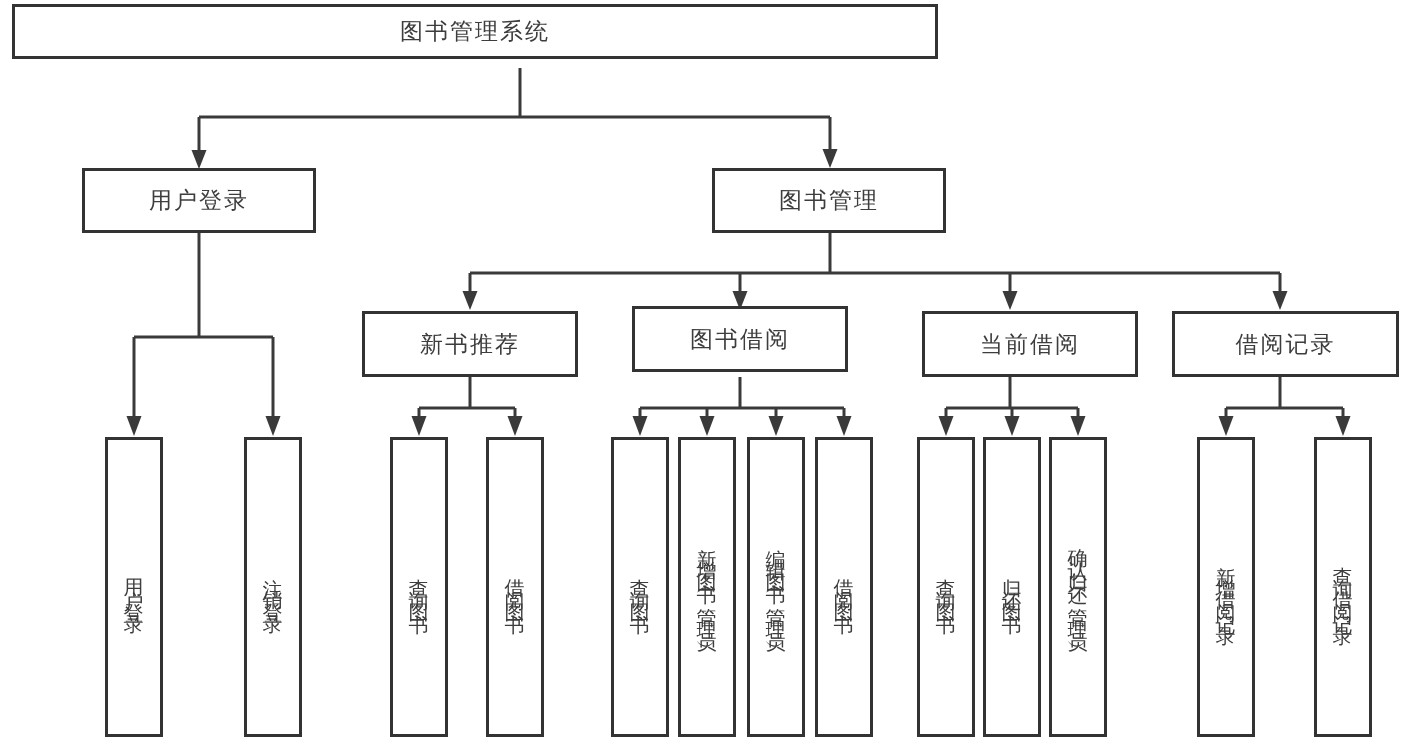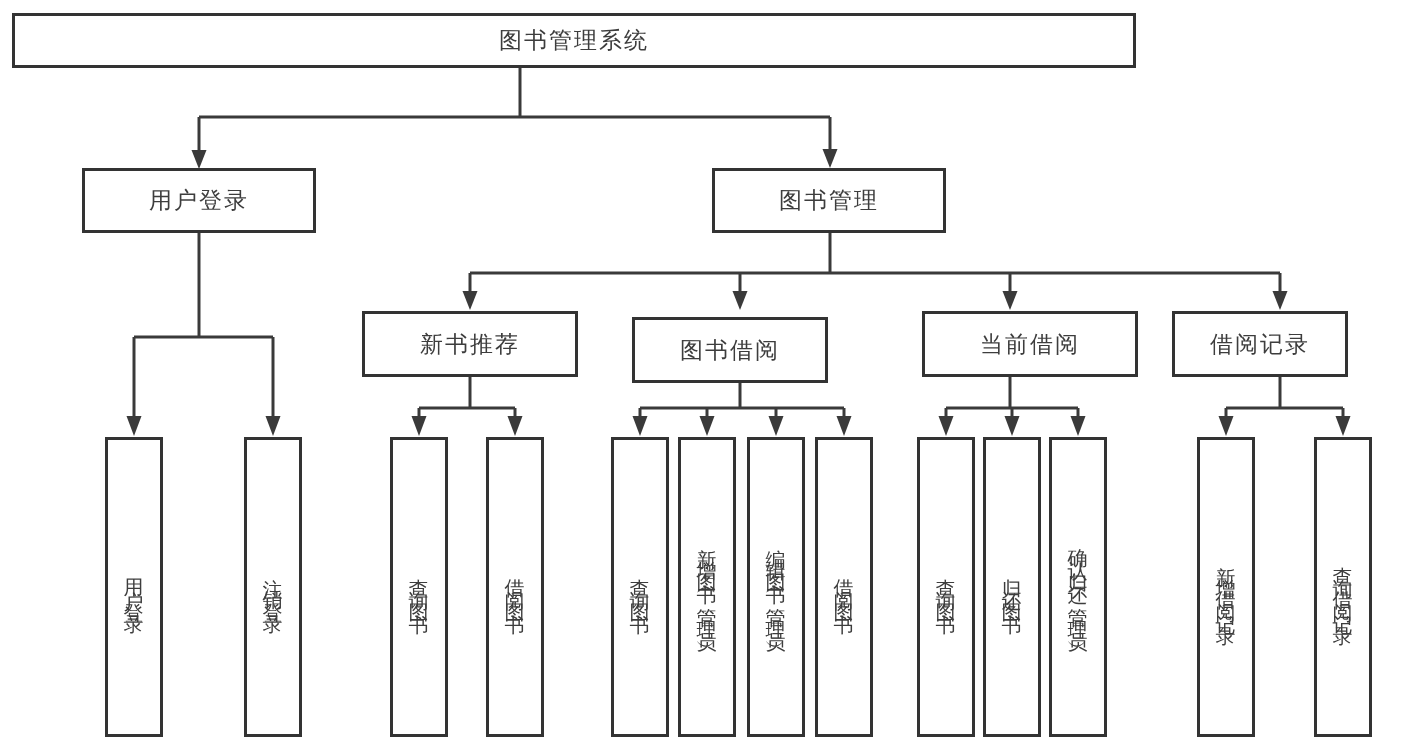--- a/index.html
+++ b/index.html
@@ -136,29 +136,29 @@
     <g>
       <line x1="1280" y1="377" x2="1280" y2="408"></line>
       <line x1="1226" y1="408" x2="1343" y2="408"></line>
       <line x1="1226" y1="408" x2="1226" y2="416"></line>
       <polygon points="1218.5,416 1233.5,416 1226,436"></polygon>
       <line x1="1343" y1="408" x2="1343" y2="416"></line>
       <polygon points="1335.5,416 1350.5,416 1343,436"></polygon>
     </g>
   </svg>
 
-  <div class="box h" style="left:12px; top:13px; width:1124px; height:55px;">图书管理系统</div>
+  <div class="box h" style="left:12px; top:4px; width:926px; height:55px;">图书管理系统</div>
 
   <div class="box h" style="left:82px; top:168px; width:234px; height:65px;">用户登录</div>
   <div class="box h" style="left:362px; top:311px; width:216px; height:66px;">新书推荐</div>
 
   <div class="box h" style="left:712px; top:168px; width:234px; height:65px;">图书管理</div>
-  <div class="box h" style="left:632px; top:317px; width:196px; height:66px;">图书借阅</div>
+  <div class="box h" style="left:632px; top:306px; width:216px; height:66px;">图书借阅</div>
   <div class="box h" style="left:902px; top:311px; width:216px; height:66px;margin-left:20px;">当前借阅</div>
-  <div class="box h" style="left:1172px; top:311px; width:176px; height:66px;">借阅记录</div>
+  <div class="box h" style="left:1172px; top:311px; width:227px; height:66px;">借阅记录</div>
 
   <div class="box leaf" style="left:105px;">
     <span class="vtext">用户登录</span>
   </div>
   <div class="box leaf" style="left:244px;">
     <span class="vtext">注销登录</span>
   </div>
 
   <div class="box leaf" style="left:390px;">
     <span class="vtext">查询图书</span>

